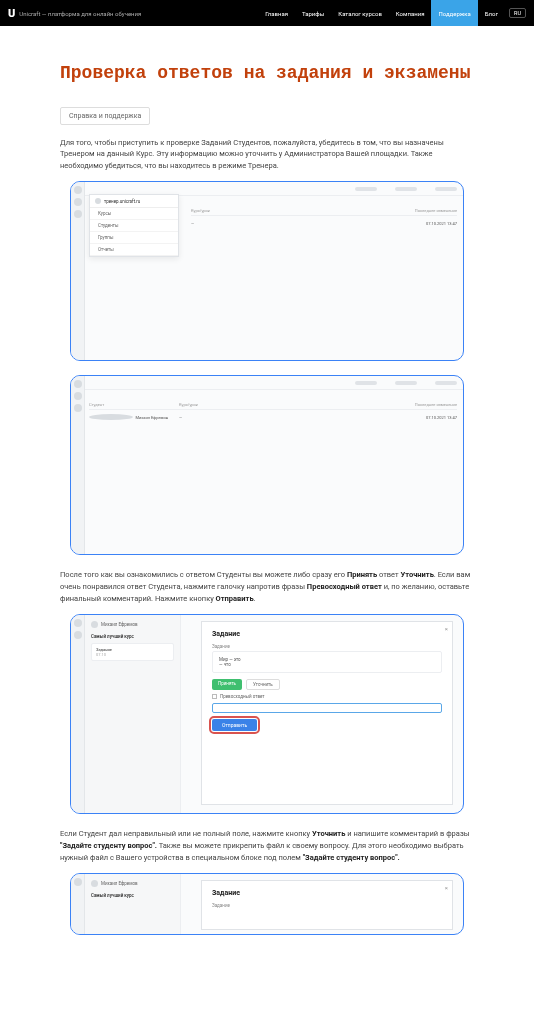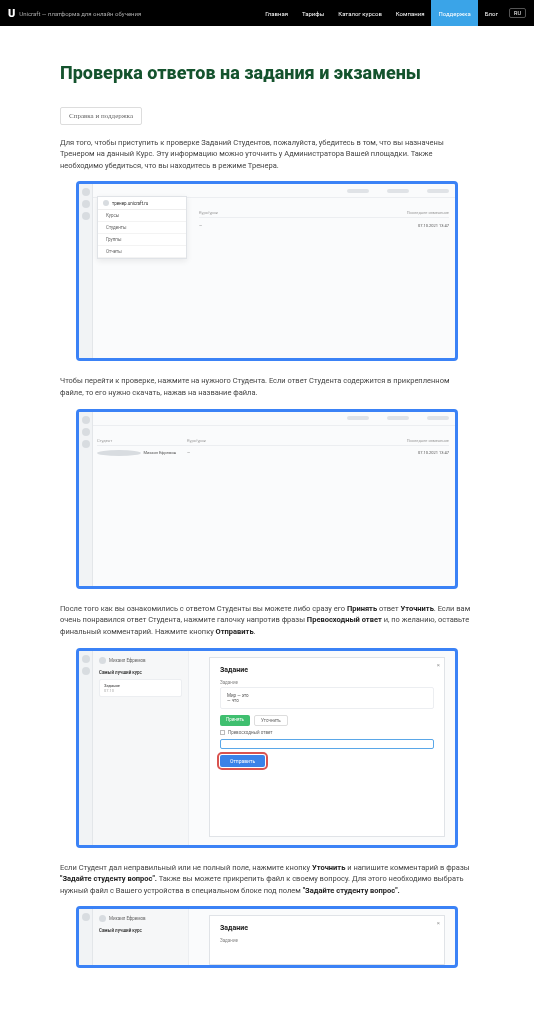--- a/index.html
+++ b/index.html
@@ -8,25 +8,25 @@
   
   .topnav { background: #000; height: 26px; display: flex; align-items: center; padding: 0 8px; color: #fff; font-size: 6px; }
   .topnav .logo { font-weight: 900; font-size: 11px; margin-right: 4px; }
   .topnav .tagline { color: #aaa; flex: 0 0 auto; margin-right: auto; }
   .topnav .menu { display: flex; gap: 0; align-items: center; height: 100%; }
   .topnav .menu a { color: #fff; text-decoration: none; padding: 0 7px; height: 100%; display: flex; align-items: center; }
   .topnav .menu a.active { background: #3aa4e8; }
   .topnav .lang { border: 1px solid #555; border-radius: 2px; padding: 1px 4px; margin-left: 4px; font-size: 5.5px; }
   
   .content { padding: 36px 60px 20px; }
-  h1 { font-size: 18px; font-weight: 800; line-height: 1.25; color: #14532d; margin-bottom: 18px; }
-  .tag { display: inline-block; border: 1px solid #ddd; border-radius: 2px; padding: 4px 8px; font-size: 7px; color: #666; margin-bottom: 12px; font-family: Liberation Serif, serif; }
+  h1 { font-size: 18px; font-weight: 800; line-height: 1.25; color: #c2410c; margin-bottom: 18px; font-family: Liberation Mono, monospace; }
+  .tag { display: inline-block; border: 1px solid #ddd; border-radius: 2px; padding: 4px 8px; font-size: 7px; color: #666; margin-bottom: 12px; }
   p.body { font-size: 7.5px; line-height: 1.55; color: #444; margin-bottom: 10px; }
   p.body b { font-weight: 700; color: #222; }
-  .screenshot { border: 3px solid #3b82f6; background: #fafbfc; height: 180px; margin: 8px 16px 14px; position: relative; overflow: hidden; border-radius: 4px; }
+  .screenshot { border: 1px solid #3b82f6; background: #fafbfc; height: 180px; margin: 8px 10px 14px; position: relative; overflow: hidden; border-radius: 10px; }
   .screenshot.tall { height: 200px; }
   .screenshot.short { height: 62px; }
   
   .ss-sidebar { position: absolute; left: 0; top: 0; bottom: 0; width: 14px; background: #f1f3f5; border-right: 1px solid #e3e6e9; }
   .ss-sidebar .dot { width: 8px; height: 8px; border-radius: 50%; background: #d8dce0; margin: 4px auto; }
   .ss-top { position: absolute; left: 14px; right: 0; top: 0; height: 14px; border-bottom: 1px solid #eceef1; display: flex; align-items: center; justify-content: flex-end; padding: 0 6px; gap: 18px; }
   .ss-top .pill { width: 22px; height: 4px; background: #e0e3e7; border-radius: 2px; }
   .ss-dropdown { position: absolute; left: 18px; top: 12px; width: 90px; background: #fff; border: 1px solid #e0e3e7; box-shadow: 0 2px 6px rgba(0,0,0,0.08); font-size: 4.5px; }
   .ss-dropdown .dd-head { padding: 3px 5px; border-bottom: 1px solid #eee; display:flex; align-items:center; gap:3px; }
   .ss-dropdown .dd-head .av { width:6px; height:6px; border-radius:50%; background:#d8dce0; }
@@ -108,21 +108,20 @@
           <span></span>
           <span style="text-align:right">Последнее изменение</span>
       </div>
       <div class="ss-table-row">
         <span>—</span>
           <span></span>
           <span style="text-align:right">07.10.2021 13:47</span>
       </div>
     </div>
 
-    <p class="body">Чтобы перейти к проверке, нажмите на нужного Студента. Если ответ Студента содержится в прикрепленном файле, то его нужно скачать, нажав на название файла.</p>
 
     
     <div class="screenshot">
       <div class="ss-sidebar">
           <div class="dot"></div>
           <div class="dot"></div>
           <div class="dot"></div>
         </div>
       <div class="ss-top">
           <div class="pill"></div>

